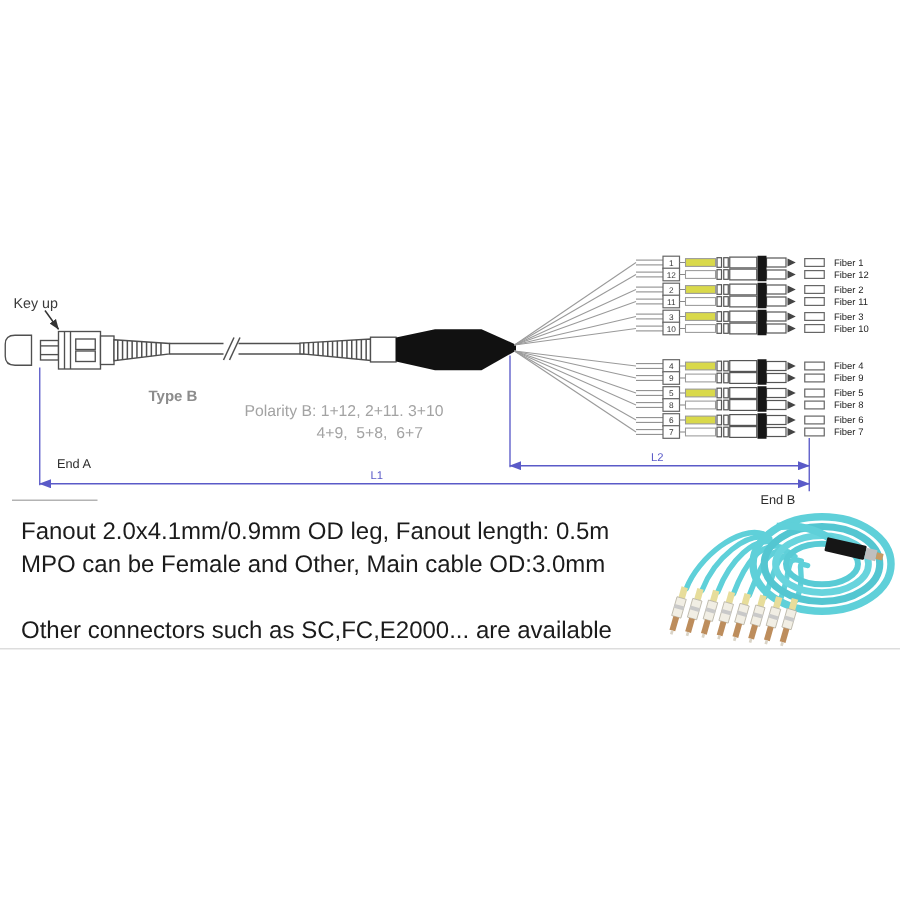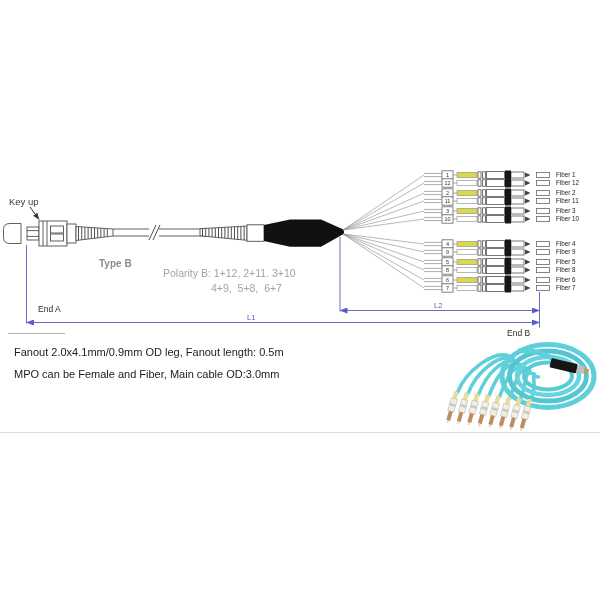--- a/index.html
+++ b/index.html
@@ -1,19 +1,19 @@
 <!DOCTYPE html>
 <html><head>
 <meta charset="utf-8">
 <style>
   html,body{margin:0;padding:0;background:#fff;}
   .canvas{position:relative;width:600px;height:600px;background:#ffffff;overflow:hidden;
           font-family:"Liberation Sans",sans-serif;}
   .canvas svg{position:absolute;left:0;top:0;}
-  .note{position:absolute;left:14px;font-size:11px;color:#1b1b1b;white-space:nowrap;}
+  .note{position:absolute;left:14px;font-size:16px;color:#1b1b1b;white-space:nowrap;}
   text{font-family:"Liberation Sans",sans-serif;}
 </style>
 </head>
 <body>
 
 <div class="canvas">
 
 <svg width="600" height="600" viewBox="0 0 600 600">
   <defs>
     <marker id="mB" viewBox="0 0 8 6" refX="7.5" refY="3" markerWidth="8" markerHeight="6" markerUnits="userSpaceOnUse" orient="auto-start-reverse">
@@ -380,15 +380,16 @@
             <rect x="528" y="419.7" width="4" height="9.5" fill="#bd8d5c"></rect>
             <rect x="529.1" y="429.2" width="1.8" height="2.6" fill="#d9d3c6"></rect>
           </g>
         </g>
   </g>
 
   <line x1="0" y1="432.5" x2="600" y2="432.5" stroke="#ddd" stroke-width="1"></line>
 </svg>
 
 <div class="note" style="top:346px">Fanout 2.0x4.1mm/0.9mm OD leg, Fanout length: 0.5m</div>
-<div class="note" style="top:368px">MPO can be Female and Fiber, Main cable OD:3.0mm</div>
+<div class="note" style="top:368px">MPO can be Female and Other, Main cable OD:3.0mm</div>
+<div class="note" style="top:412px">Other connectors such as SC,FC,E2000... are available</div>
 
 </div>
 
 </body></html>

